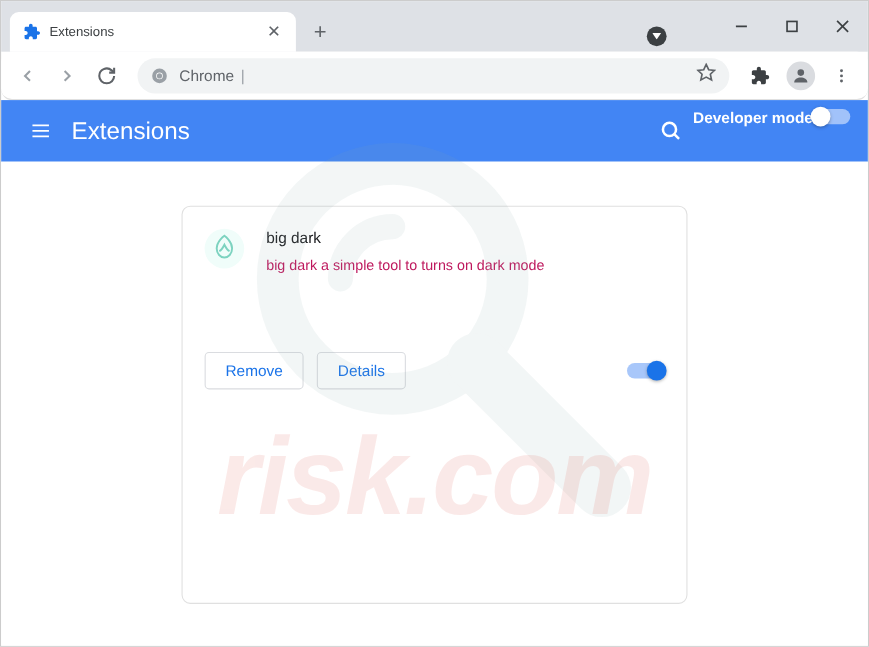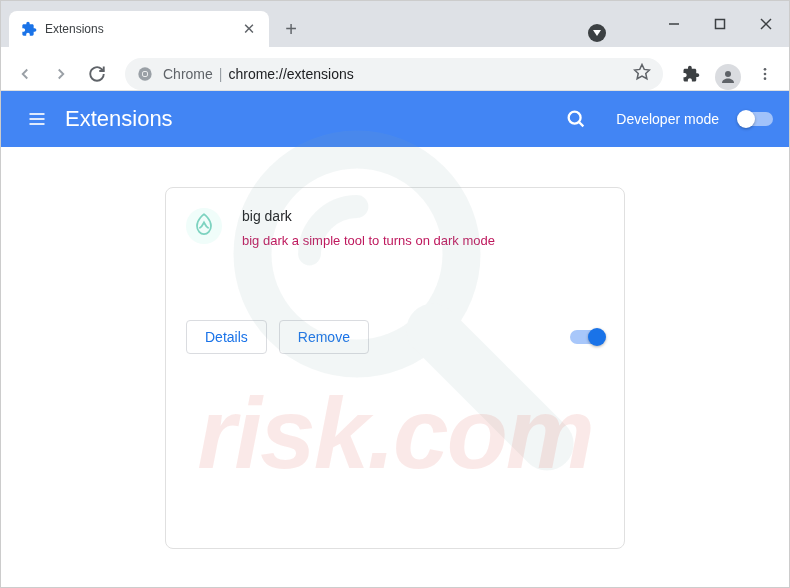--- a/index.html
+++ b/index.html
@@ -10,36 +10,36 @@
     .tab { background: #fff; height: 36px; width: 260px; border-radius: 8px 8px 0 0; display: flex; align-items: center; padding: 0 12px; margin-top: 10px; position: relative; }
     .tab-icon { width: 16px; height: 16px; margin-right: 8px; }
     .tab-title { flex: 1; font-size: 12px; color: #3c4043; }
     .tab-close { width: 16px; height: 16px; display: flex; align-items: center; justify-content: center; color: #5f6368; font-size: 15px; cursor: pointer; }
     .new-tab { width: 28px; height: 28px; display: flex; align-items: center; justify-content: center; color: #5f6368; font-size: 20px; margin-left: 8px; margin-bottom: 4px; cursor: pointer; }
     .caret-down-btn { width: 28px; height: 28px; display: flex; align-items: center; justify-content: center; margin: 10px 40px 0 auto; }
     .caret-circle { width: 18px; height: 18px; border-radius: 50%; background: #3c4043; display: flex; align-items: center; justify-content: center; }
     .window-controls { display: flex; align-items: center; height: 46px; }
     .win-btn { width: 46px; height: 46px; display: flex; align-items: center; justify-content: center; color: #3c4043; font-size: 14px; cursor: pointer; }
     
-    .toolbar { height: 44px; background: #fff; display: flex; align-items: flex-end; padding: 0 8px; gap: 4px; border-bottom: 1px solid #e0e0e0; }
+    .toolbar { height: 44px; background: #fff; display: flex; align-items: center; padding: 0 8px; gap: 4px; border-bottom: 1px solid #e0e0e0; border-radius: 10px; }
     .nav-btn { width: 32px; height: 32px; border-radius: 50%; display: flex; align-items: center; justify-content: center; color: #9aa0a6; cursor: pointer; }
     .nav-btn.active { color: #5f6368; }
     .omnibox { flex: 1; height: 32px; background: #f1f3f4; border-radius: 16px; display: flex; align-items: center; padding: 0 12px; margin: 0 8px; }
     .omnibox-chrome-icon { width: 16px; height: 16px; margin-right: 10px; }
     .omnibox-origin { color: #5f6368; font-size: 14px; }
     .omnibox-sep { color: #9aa0a6; margin: 0 6px; font-size: 14px; }
     .omnibox-path { color: #202124; font-size: 14px; }
     .omnibox-star { margin-left: auto; color: #5f6368; }
     .toolbar-icon { width: 32px; height: 32px; display: flex; align-items: center; justify-content: center; color: #5f6368; cursor: pointer; }
     .profile { width: 26px; height: 26px; border-radius: 50%; background: #dadce0; display: flex; align-items: center; justify-content: center; margin: 0 4px; }
     
     .page-header { height: 56px; background: #4285f4; display: flex; align-items: center; padding: 0 16px; color: #fff; }
     .hamburger { width: 40px; height: 40px; display: flex; align-items: center; justify-content: center; cursor: pointer; }
     .page-title { font-size: 22px; font-weight: 400; margin-left: 8px; }
-    .header-right { margin-left: auto; display: flex; align-items: center; gap: 20px; }
+    .header-right { margin-left: auto; display: flex; gap: 0; font-weight: bold; }
     .search-btn-hdr { width: 40px; height: 40px; display: flex; align-items: center; justify-content: center; cursor: pointer; }
     .dev-mode-label { font-size: 14px; }
     .toggle { width: 34px; height: 14px; background: rgba(255,255,255,0.5); border-radius: 7px; position: relative; cursor: pointer; }
     .toggle-knob { width: 18px; height: 18px; background: #fff; border-radius: 50%; position: absolute; top: -2px; left: -2px; box-shadow: 0 1px 3px rgba(0,0,0,0.3); }
     
     .page-body { background: #fff; padding: 40px 0; display: flex; justify-content: center; height: calc(588px - 46px - 44px - 56px); }
     .ext-card { width: 460px; background: #fff; border: 1px solid #e0e0e0; border-radius: 8px; padding: 20px; }
     .ext-top { display: flex; gap: 20px; }
     .ext-icon-wrap { width: 36px; height: 36px; border-radius: 50%; background: #f0fdfa; display: flex; align-items: center; justify-content: center; }
     .ext-info { flex: 1; }
@@ -118,21 +118,20 @@
   <div class="omnibox">
     <span class="omnibox-chrome-icon">
       <svg viewBox="0 0 24 24">
           <circle cx="12" cy="12" r="10" fill="#9aa0a6"></circle>
           <circle cx="12" cy="12" r="4.5" fill="#fff"></circle>
           <circle cx="12" cy="12" r="3.5" fill="#9aa0a6"></circle>
         </svg>
     </span>
     <span class="omnibox-origin">Chrome</span>
     <span class="omnibox-sep">|</span>
-    <span class="omnibox-path">chrome://extensions</span>
     <span class="omnibox-star">
       <svg width="18" height="18" viewBox="0 0 24 24" fill="none" stroke="#5f6368" stroke-width="2">
           <polygon points="12 2 15 8.5 22 9.3 17 14 18.5 21 12 17.5 5.5 21 7 14 2 9.3 9 8.5"></polygon>
         </svg>
     </span>
   </div>
   <div class="toolbar-icon">
     <svg width="18" height="18" viewBox="0 0 24 24" fill="#3c4043">
         <path d="M20.5 11H19V7c0-1.1-.9-2-2-2h-4V3.5C13 2.12 11.88 1 10.5 1S8 2.12 8 3.5V5H4c-1.1 0-2 .9-2 2v3.8h1.5c1.5 0 2.7 1.2 2.7 2.7S5 16.2 3.5 16.2H2V20c0 1.1.9 2 2 2h3.8v-1.5c0-1.5 1.2-2.7 2.7-2.7s2.7 1.2 2.7 2.7V22H17c1.1 0 2-.9 2-2v-4h1.5c1.38 0 2.5-1.12 2.5-2.5S21.88 11 20.5 11z"></path>
       </svg>
@@ -183,22 +182,22 @@
             <path d="M12 2C12 2 6 6 6 12c0 4 3 7 6 7s6-3 6-7c0-6-6-10-6-10z"></path>
             <path d="M8 14c2-1 3-3 4-5 1 2 2 4 4 5"></path>
           </svg>
       </div>
       <div class="ext-info">
         <div class="ext-name">big dark</div>
         <div class="ext-desc">big dark a simple tool to turns on dark mode</div>
       </div>
     </div>
     <div class="ext-bottom">
+      <button class="card-btn">Remove</button>
       <button class="card-btn">Details</button>
-      <button class="card-btn">Remove</button>
       <div class="ext-toggle">
         <div class="ext-toggle-knob"></div>
       </div>
     </div>
   </div>
 </div>
 
 <div class="watermark">
   <svg viewBox="0 0 200 200">
       <circle cx="80" cy="80" r="55" fill="none" stroke="#8aa" stroke-width="20"></circle>

